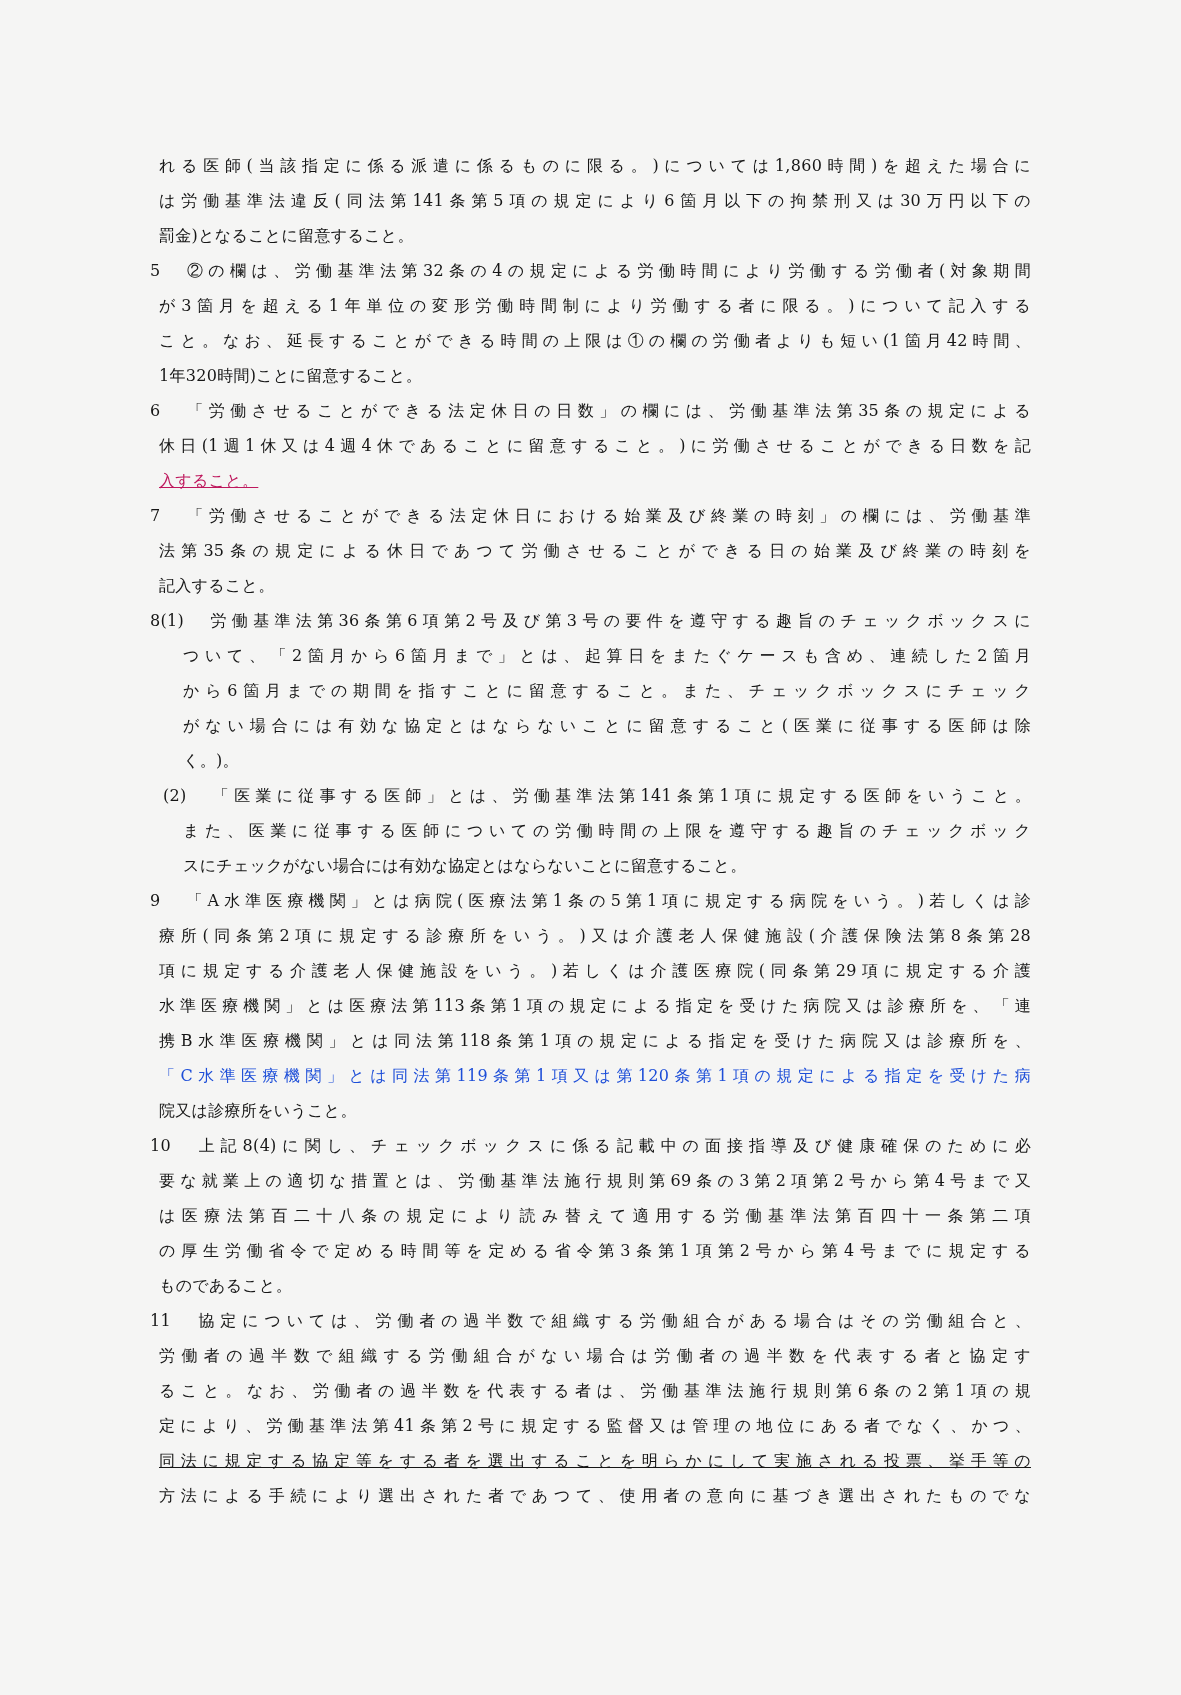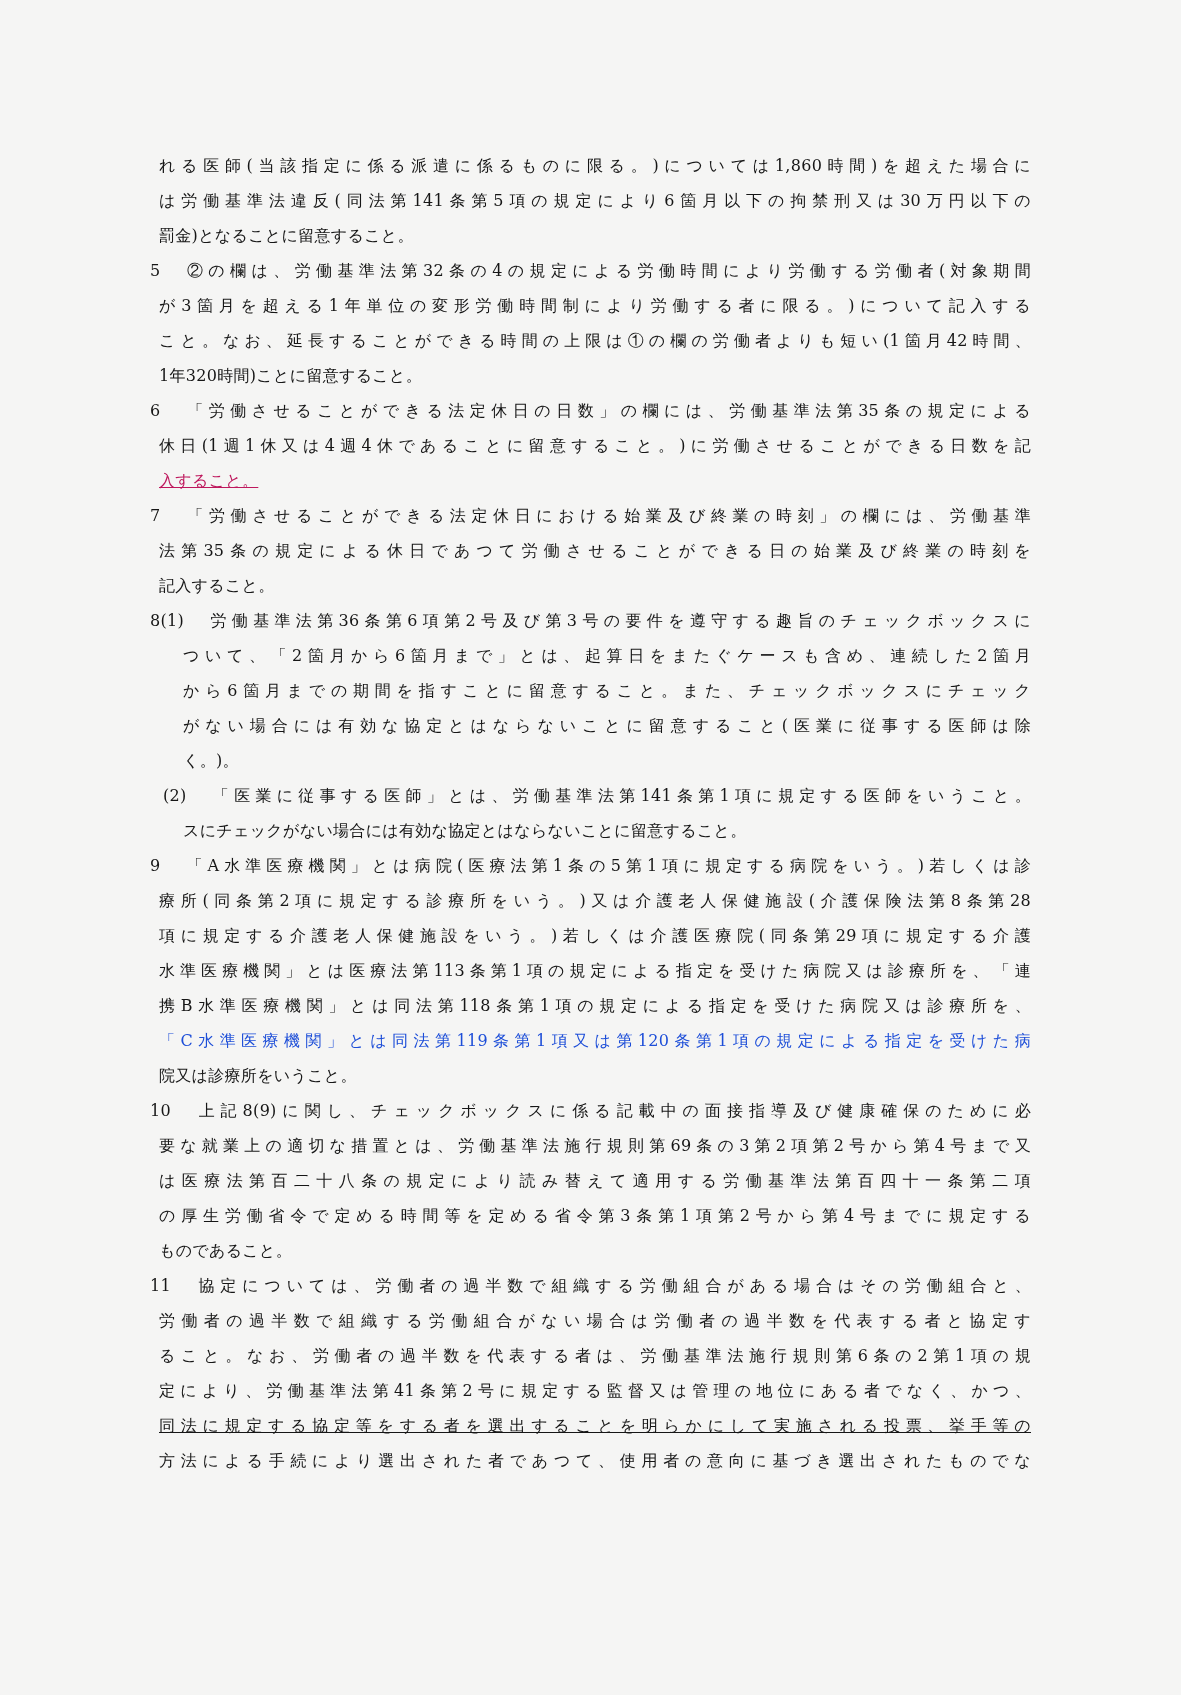--- a/index.html
+++ b/index.html
@@ -56,29 +56,30 @@
     <div class="line i1" style="color: #be185d; text-decoration: underline;">入すること。</div>
     <div class="line i0 fill" style="color: rgb(22, 22, 22);">7　「労働させることができる法定休日における始業及び終業の時刻」の欄には、労働基準</div>
     <div class="line i1 fill" style="color: rgb(22, 22, 22);">法第35条の規定による休日であつて労働させることができる日の始業及び終業の時刻を</div>
     <div class="line i1" style="color: rgb(22, 22, 22);">記入すること。</div>
     <div class="line i0 fill" style="color: rgb(22, 22, 22);">8(1)　労働基準法第36条第6項第2号及び第3号の要件を遵守する趣旨のチェックボックスに</div>
     <div class="line i2 fill" style="color: rgb(22, 22, 22);">ついて、「2箇月から6箇月まで」とは、起算日をまたぐケースも含め、連続した2箇月</div>
     <div class="line i2 fill" style="color: rgb(22, 22, 22);">から6箇月までの期間を指すことに留意すること。また、チェックボックスにチェック</div>
     <div class="line i2 fill" style="color: rgb(22, 22, 22);">がない場合には有効な協定とはならないことに留意すること(医業に従事する医師は除</div>
     <div class="line i2" style="color: rgb(22, 22, 22);">く。)。</div>
     <div class="line i3 fill" style="color: rgb(22, 22, 22);">(2)　「医業に従事する医師」とは、労働基準法第141条第1項に規定する医師をいうこと。</div>
+    <div class="line i2 fill" style="color: rgb(22, 22, 22);">また、医業に従事する医師についての労働時間の上限を遵守する趣旨のチェックボック</div>
     <div class="line i2" style="color: rgb(22, 22, 22);">スにチェックがない場合には有効な協定とはならないことに留意すること。</div>
     <div class="line i0 fill" style="color: rgb(22, 22, 22);">9　「A水準医療機関」とは病院(医療法第1条の5第1項に規定する病院をいう。)若しくは診</div>
     <div class="line i1 fill" style="color: rgb(22, 22, 22);">療所(同条第2項に規定する診療所をいう。)又は介護老人保健施設(介護保険法第8条第28</div>
     <div class="line i1 fill" style="color: rgb(22, 22, 22);">項に規定する介護老人保健施設をいう。)若しくは介護医療院(同条第29項に規定する介護</div>
     <div class="line i1 fill" style="color: rgb(22, 22, 22);">水準医療機関」とは医療法第113条第1項の規定による指定を受けた病院又は診療所を、「連</div>
     <div class="line i1 fill" style="color: rgb(22, 22, 22);">携B水準医療機関」とは同法第118条第1項の規定による指定を受けた病院又は診療所を、</div>
     <div class="line i1 fill" style="color: #1d4ed8;">「C水準医療機関」とは同法第119条第1項又は第120条第1項の規定による指定を受けた病</div>
     <div class="line i1" style="color: rgb(22, 22, 22);">院又は診療所をいうこと。</div>
-    <div class="line i0 fill" style="color: rgb(22, 22, 22);">10　上記8(9)に関し、チェックボックスに係る記載中の面接指導及び健康確保のために必</div>
+    <div class="line i0 fill" style="color: rgb(22, 22, 22);">10　上記8(4)に関し、チェックボックスに係る記載中の面接指導及び健康確保のために必</div>
     <div class="line i1 fill" style="color: rgb(22, 22, 22);">要な就業上の適切な措置とは、労働基準法施行規則第69条の3第2項第2号から第4号まで又</div>
     <div class="line i1 fill" style="color: rgb(22, 22, 22);">は医療法第百二十八条の規定により読み替えて適用する労働基準法第百四十一条第二項</div>
     <div class="line i1 fill" style="color: rgb(22, 22, 22);">の厚生労働省令で定める時間等を定める省令第3条第1項第2号から第4号までに規定する</div>
     <div class="line i1" style="color: rgb(22, 22, 22);">ものであること。</div>
     <div class="line i0 fill" style="color: rgb(22, 22, 22);">11　協定については、労働者の過半数で組織する労働組合がある場合はその労働組合と、</div>
     <div class="line i1 fill" style="color: rgb(22, 22, 22);">労働者の過半数で組織する労働組合がない場合は労働者の過半数を代表する者と協定す</div>
     <div class="line i1 fill" style="color: rgb(22, 22, 22);">ること。なお、労働者の過半数を代表する者は、労働基準法施行規則第6条の2第1項の規</div>
     <div class="line i1 fill" style="color: rgb(22, 22, 22);">定により、労働基準法第41条第2号に規定する監督又は管理の地位にある者でなく、かつ、</div>
     <div class="line i1 fill" style="color: rgb(22, 22, 22); text-decoration: underline;">同法に規定する協定等をする者を選出することを明らかにして実施される投票、挙手等の</div>
     <div class="line i1 fill" style="color: rgb(22, 22, 22);">方法による手続により選出された者であつて、使用者の意向に基づき選出されたものでな</div>

